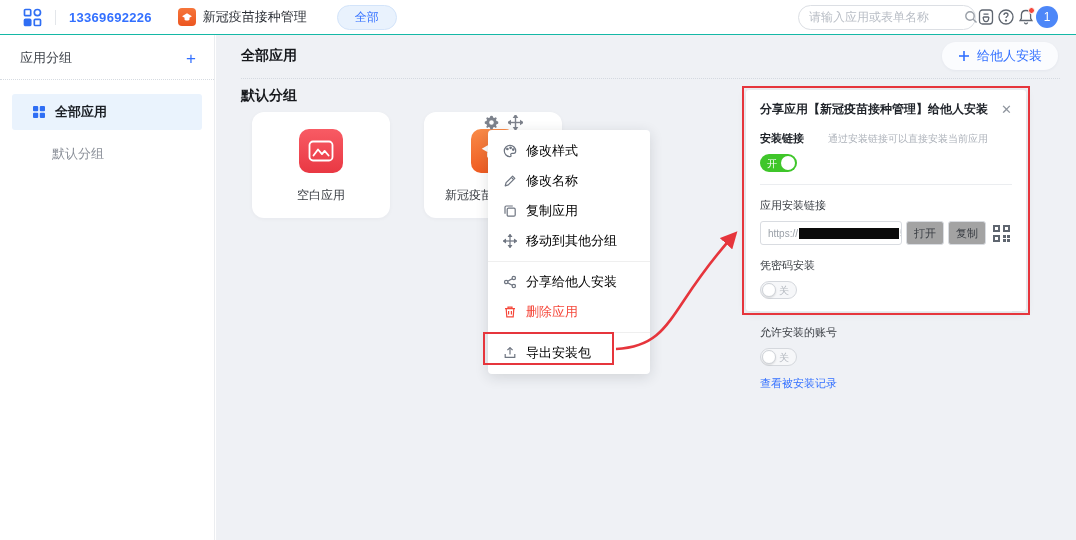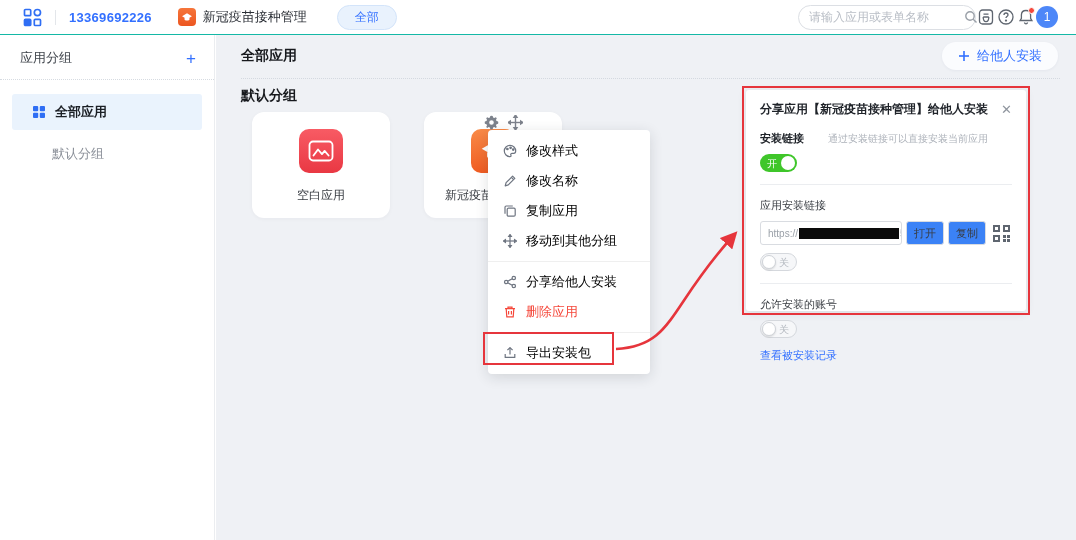--- a/index.html
+++ b/index.html
@@ -96,21 +96,21 @@
   .toggle.on .t-txt { position:absolute; left:7px; top:3px; font-size:10px; color:#fff; }
   .toggle.off { background:#f6f7f9; border:1px solid #d5d8dd; }
   .toggle.off .knob { position:absolute; left:1px; top:1px; width:14px; height:14px; border-radius:50%;
                       background:#fff; border:1px solid #cfd3d8; box-shadow:0 1px 2px rgba(0,0,0,.12); }
   .toggle.off .t-txt { position:absolute; right:7px; top:2px; font-size:10px; color:#b4b9c0; }
   .p-sep { border-top:1px solid #ebedf0; margin-top:12px; }
   .link-row { display:flex; align-items:center; gap:4px; margin-top:8px; }
   .link-input { flex:1; height:24px; border:1px solid #d9dce1; border-radius:3px; display:flex; align-items:center;
                 padding:0 7px; font-size:10px; color:#9aa0a8; overflow:hidden; white-space:nowrap; cursor:text; }
   .redact { display:inline-block; width:100px; height:11px; background:#0b0b0b; margin:0 1px; flex:none; }
-  .mini-btn { height:24px; padding:0 7px; border:1px solid #d9dce1; border-radius:3px; background:#3b82f6;
+  .mini-btn { height:24px; padding:0 7px; border:1px solid #d9dce1; border-radius:3px; background:#a3a3a3;
               font-size:11px; color:#383c42; display:flex; align-items:center; cursor:pointer; flex:none; }
   .qr-btn { width:22px; height:22px; display:flex; align-items:center; justify-content:center; cursor:pointer; flex:none; }
   .records-link { margin-top:10px; font-size:11px; color:#3370ff; cursor:pointer; display:inline-block; }
 </style>
 </head>
 <body>
 
 <div class="topbar">
   <div class="topbar-left">
     <span class="tb-icon">
@@ -357,20 +357,23 @@
         <svg width="19" height="19" viewBox="0 0 19 19" fill="#5f6670">
           <path d="M1 1 h7 v7 h-7 z M3 3 v3 h3 V3 z M11 1 h7 v7 h-7 z M13 3 v3 h3 V3 z M1 11 h7 v7 h-7 z M3 13 v3 h3 v-3 z" fill-rule="evenodd"></path>
           <rect x="11" y="11" width="3" height="3"></rect>
             <rect x="15" y="11" width="3" height="3"></rect>
           <rect x="11" y="15" width="3" height="3"></rect>
             <rect x="15" y="15" width="3" height="3"></rect>
           </svg>
       </div>
     </div>
 
+    <div class="row-label-line">
+      <span class="lab-plain">凭密码安装</span>
+    </div>
     <div class="toggle off">
       <span class="knob"></span>
       <span class="t-txt">关</span>
     </div>
 
     <div class="p-sep"></div>
 
     <div class="row-label-line">
       <span class="lab-plain">允许安装的账号</span>
     </div>

